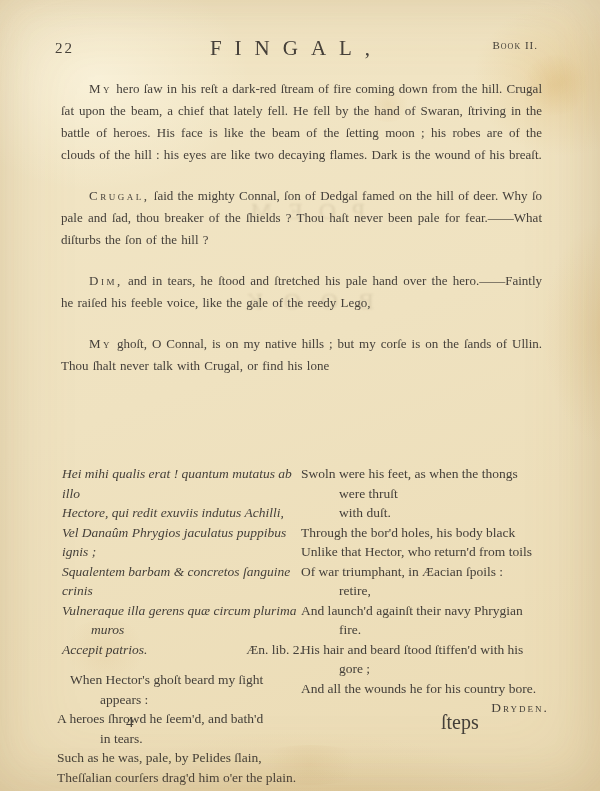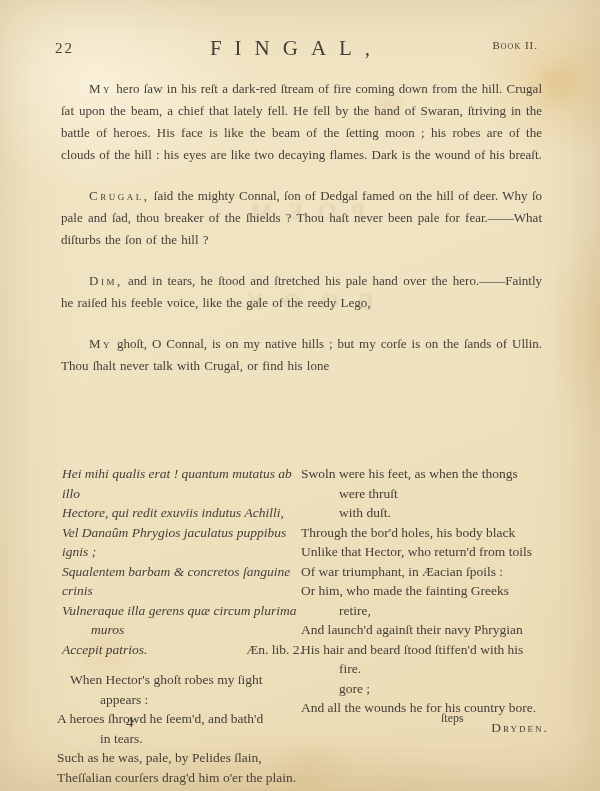--- a/index.html
+++ b/index.html
@@ -75,21 +75,21 @@
   .stanza-gap{height:11px;}
   .el.first{padding-left:13px;}
   .el.wrap{padding-left:43px;}
   .er.wrap{padding-left:38px;}
   .attribution{
     text-align:right;padding-right:28px;
     font-variant:small-caps;letter-spacing:2px;
   }
 
   .signature{position:absolute;left:126px;top:714px;font-size:15px;}
-  .catchword{position:absolute;left:441px;top:711px;font-size:12px;}
+  .catchword{position:absolute;left:441px;top:711px;font-size:20px;}
 </style>
 </head>
 <body>
 
 <div class="page">
 
   <div class="stain s1"></div>
   <div class="stain s2"></div>
   <div class="stain s3"></div>
   <div class="stain s4"></div>
@@ -117,40 +117,39 @@
       <div class="fn-line lat">Hectore, qui redit exuviis indutus Achilli,</div>
       <div class="fn-line lat">Vel Danaûm Phrygios jaculatus puppibus ignis ;</div>
       <div class="fn-line lat">Squalentem barbam &amp; concretos ſanguine crinis</div>
       <div class="fn-line lat">Vulneraque illa gerens quæ circum plurima</div>
       <div class="fn-line lat wrap">muros</div>
       <div class="fn-line lat cite-line">
         <span>Accepit patrios.</span>
         <span class="cite">Æn. lib. 2.</span>
       </div>
       <div class="stanza-gap"></div>
-      <div class="fn-line el first">When Hector's ghoſt robes my ſight</div>
+      <div class="fn-line el first">When Hector's ghoſt beard my ſight</div>
       <div class="fn-line el wrap">appears :</div>
       <div class="fn-line el">A heroes ſhrowd he ſeem'd, and bath'd</div>
       <div class="fn-line el wrap">in tears.</div>
       <div class="fn-line el">Such as he was, pale, by Pelides ſlain,</div>
       <div class="fn-line el">Theſſalian courſers drag'd him o'er the plain.</div>
     </div>
 
     <div class="fn-col fn-right">
       <div class="fn-line er">Swoln were his feet, as when the thongs</div>
       <div class="fn-line er wrap">were thruſt</div>
       <div class="fn-line er wrap">with duſt.</div>
       <div class="fn-line er">Through the bor'd holes, his body black</div>
       <div class="fn-line er">Unlike that Hector, who return'd from toils</div>
       <div class="fn-line er">Of war triumphant, in Æacian ſpoils :</div>
-      <div class="fn-line er">Or him, who made the fainting Greeks</div>
       <div class="fn-line er wrap">retire,</div>
       <div class="fn-line er">And launch'd againſt their navy Phrygian</div>
+      <div class="fn-line er wrap">fire.</div>
       <div class="fn-line er">His hair and beard ſtood ſtiffen'd with his</div>
-      <div class="fn-line er wrap">fire.</div>
       <div class="fn-line er wrap">gore ;</div>
       <div class="fn-line er">And all the wounds he for his country bore.</div>
       <div class="fn-line attribution">Dryden.</div>
     </div>
 
   </section>
 
   <div class="signature">4</div>
   <div class="catchword">ſteps</div>
 

